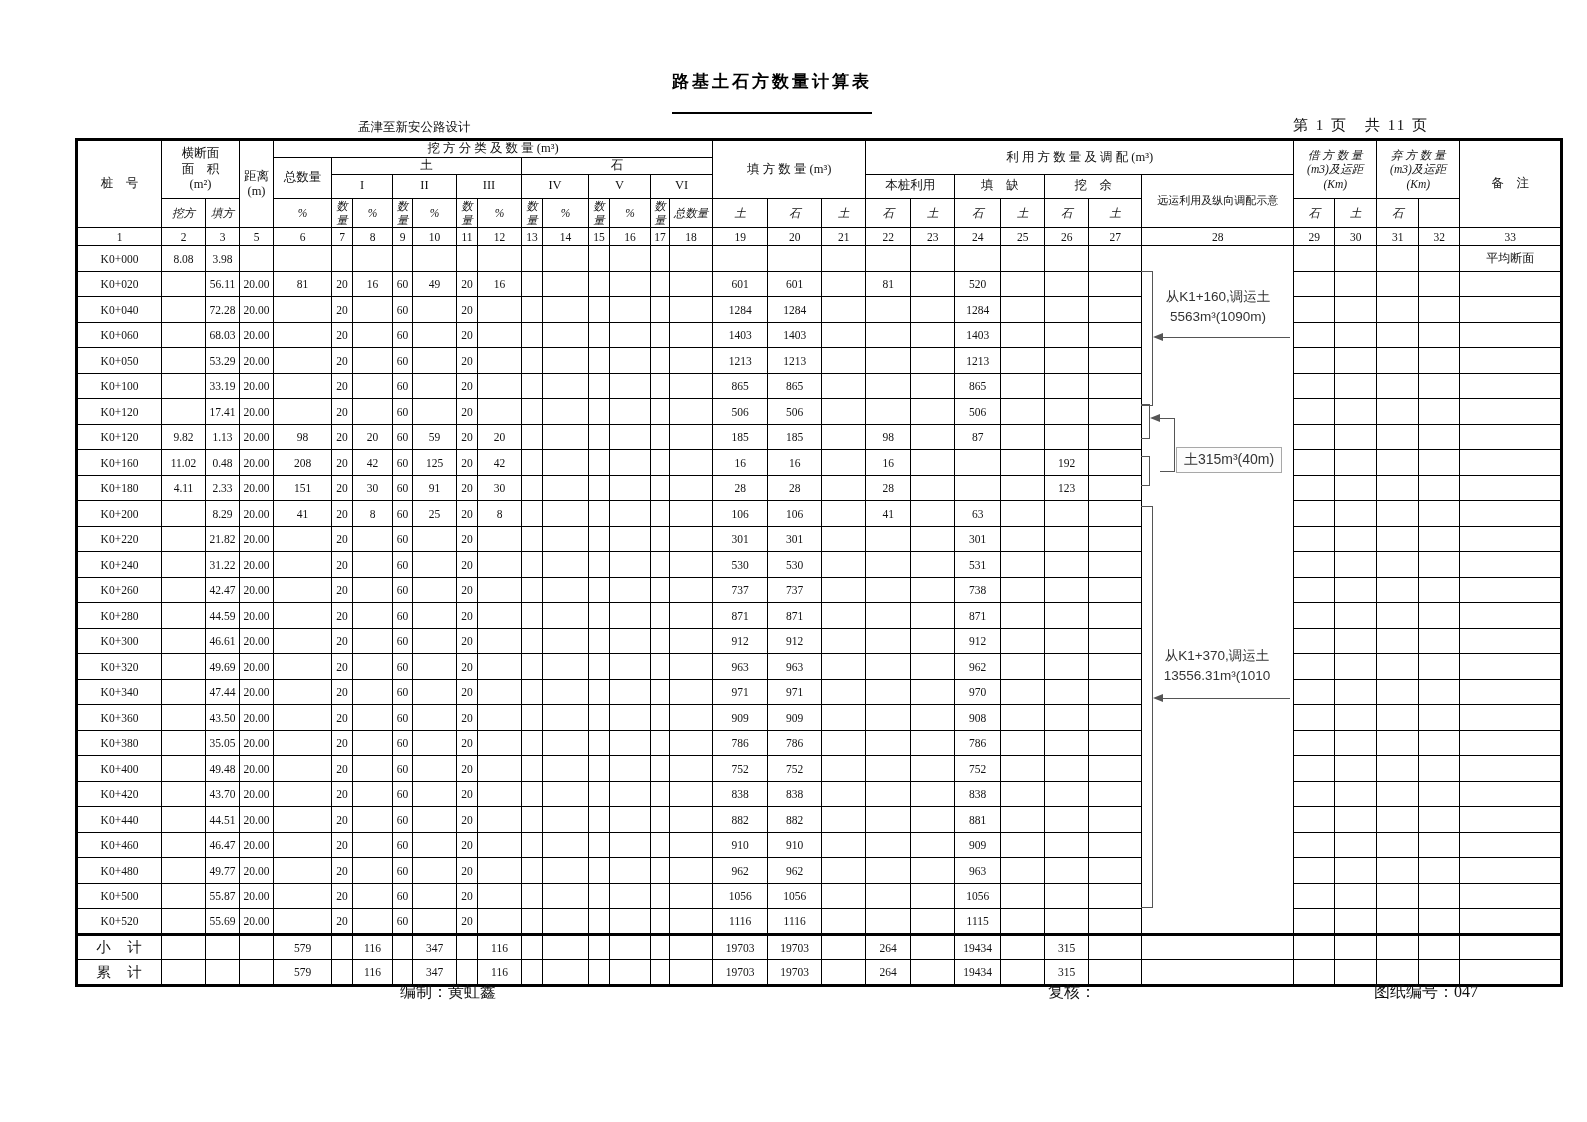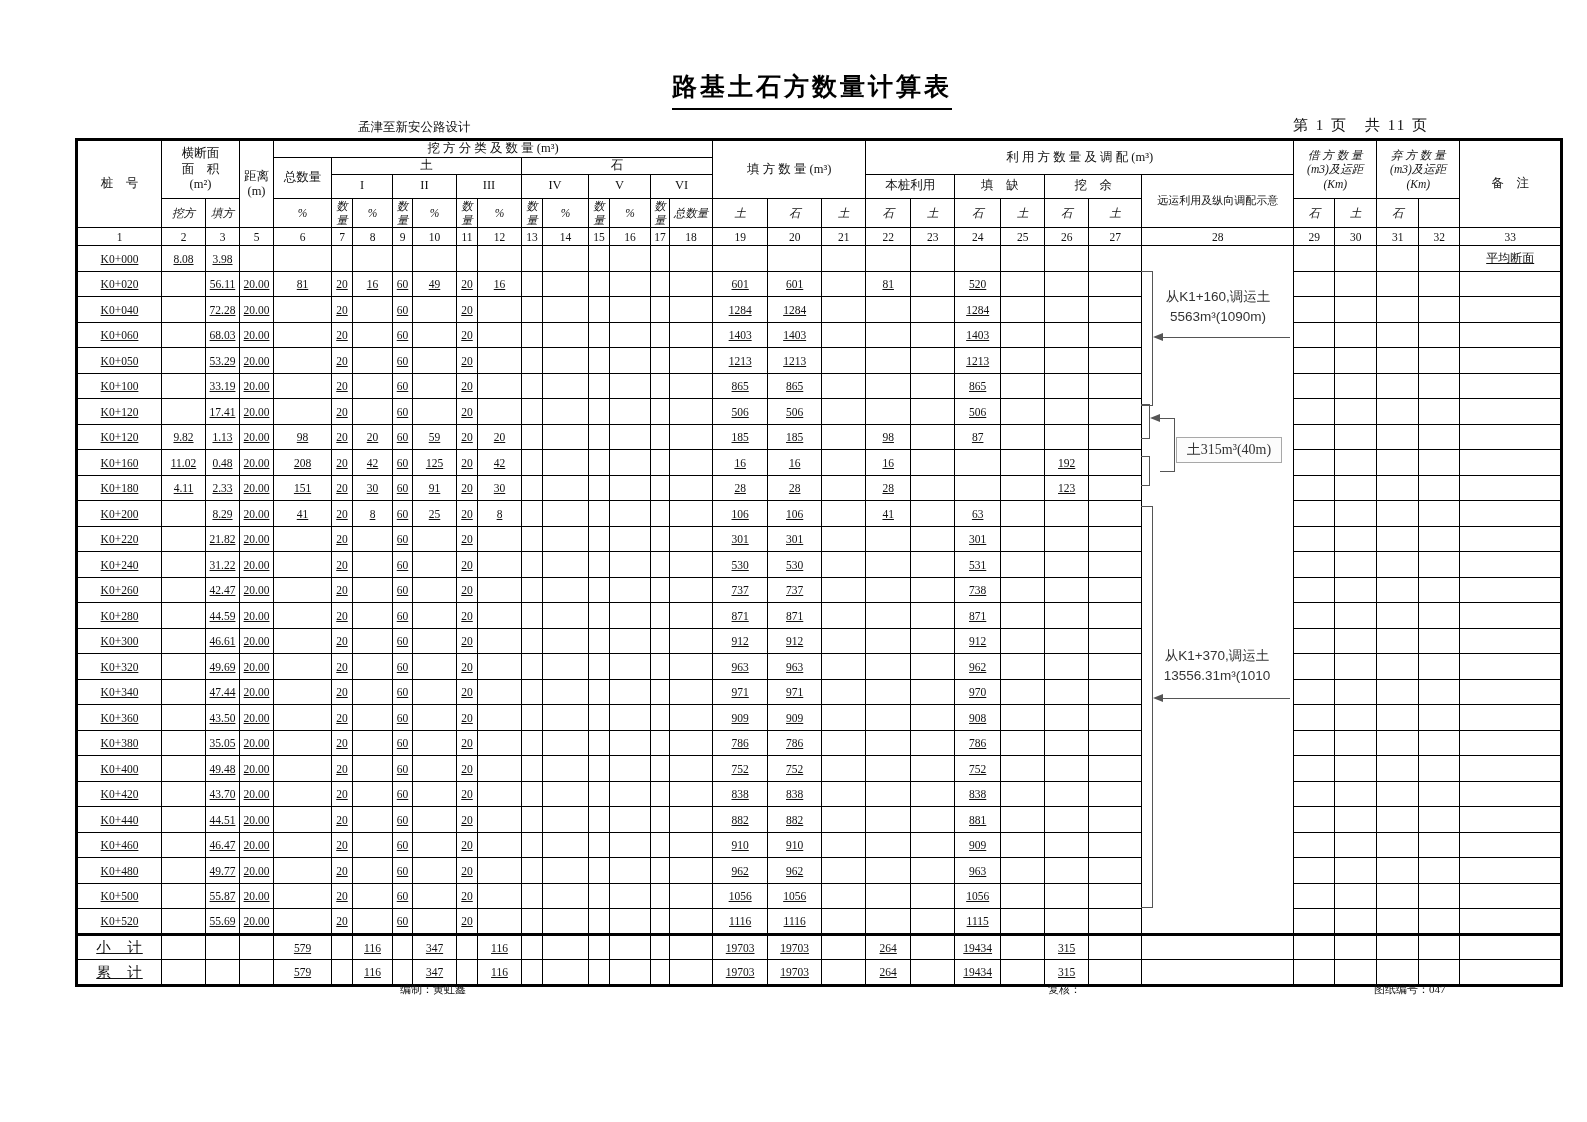--- a/index.html
+++ b/index.html
@@ -1,53 +1,53 @@
 <!DOCTYPE html>
 <html><head>
 <meta charset="utf-8">
 <style>
   html,body{margin:0;padding:0;background:#fff;}
   .page{position:relative;width:1587px;height:1122px;background:#ffffff;overflow:hidden;
         font-family:"Liberation Serif","DejaVu Serif",serif;color:#111;}
 
-  .doc-title{position:absolute;left:672px;top:70px;font-size:25px;font-weight:bold;
-             letter-spacing:3px;color:#000;border-bottom:2.5px solid #000;padding-bottom:5px;text-align:right;}
+  .doc-title{position:absolute;left:672px;top:70px;font-size:17px;font-weight:bold;
+             letter-spacing:3px;color:#000;border-bottom:2.5px solid #000;padding-bottom:19px;text-align:right;}
   .subtitle{position:absolute;left:358px;top:119px;font-size:12.5px;color:#111;}
   .page-info{position:absolute;left:1293px;top:116px;font-size:15px;letter-spacing:2px;color:#111;}
 
   table.sheet{position:absolute;left:75px;top:138px;width:1485px;border-collapse:collapse;
               table-layout:fixed;border:3px solid #000;}
   table.sheet th,table.sheet td{border:1.5px solid #000;padding:0;text-align:center;
               vertical-align:middle;font-weight:normal;color:#111;overflow:hidden;}
   thead th{font-size:12.5px;line-height:1.25;white-space:pre-line;}
   thead th.small{font-size:11.5px;font-style:italic;}
   thead th.tiny{font-size:11px;}
   tr.h1{height:17px;} tr.h2{height:17px;} tr.h3{height:24px;} tr.h4{height:18px;}
   tr.nums{height:18px;} tr.nums td{font-size:11.5px;}
-  tbody tr{height:25.5px;text-decoration:underline;}
+  tbody tr{height:25.5px;}
   tbody td{font-size:11.5px;white-space:nowrap;}
   td.sketch{border-left:3px solid #000;border-right:2px solid #000;}
   td.sketch-sum{border-left:3px solid #000;border-right:2px solid #000;}
   tr.summary-first td{border-top:3px solid #000;}
   td.sum-label{text-align:left;padding-left:13px;font-size:14.5px;letter-spacing:1px;}
   td.remark-cell{text-align:right;padding-right:1px;font-size:12px;}
 
   
   .ann-text{position:absolute;font-family:"Liberation Sans","DejaVu Sans",sans-serif;
             color:#333;font-size:13.5px;line-height:20px;text-align:center;white-space:nowrap;}
   .bracket{position:absolute;border:1.5px solid #555;border-left:none;}
   .hline{position:absolute;border-top:1.5px solid #555;height:0;}
   .ah{position:absolute;width:0;height:0;border-top:4.5px solid transparent;
       border-bottom:4.5px solid transparent;border-right:10px solid #555;}
   .conn{position:absolute;border:1.5px solid #555;border-left:none;}
   .box315{position:absolute;border:1px solid #a8a8a8;background:#fcfcfc;
-          font-family:Liberation Serif, serif;font-size:14px;color:#333;
-          display:flex;align-items:center;justify-content:center;}
-
-  .footer-item{position:absolute;font-size:11px;color:#111;}
+          font-family:Liberation Sans, sans-serif;font-size:14px;color:#333;
+          display:flex;align-items:center;justify-content:center;margin-top:10px;}
+
+  .footer-item{position:absolute;font-size:16px;color:#111;}
 </style>
 </head>
 <body>
 
 <div class="page">
 
   <div class="doc-title">路基土石方数量计算表</div>
   <div class="subtitle">孟津至新安公路设计</div>
   <div class="page-info">第 1 页　共 11 页</div>
 

